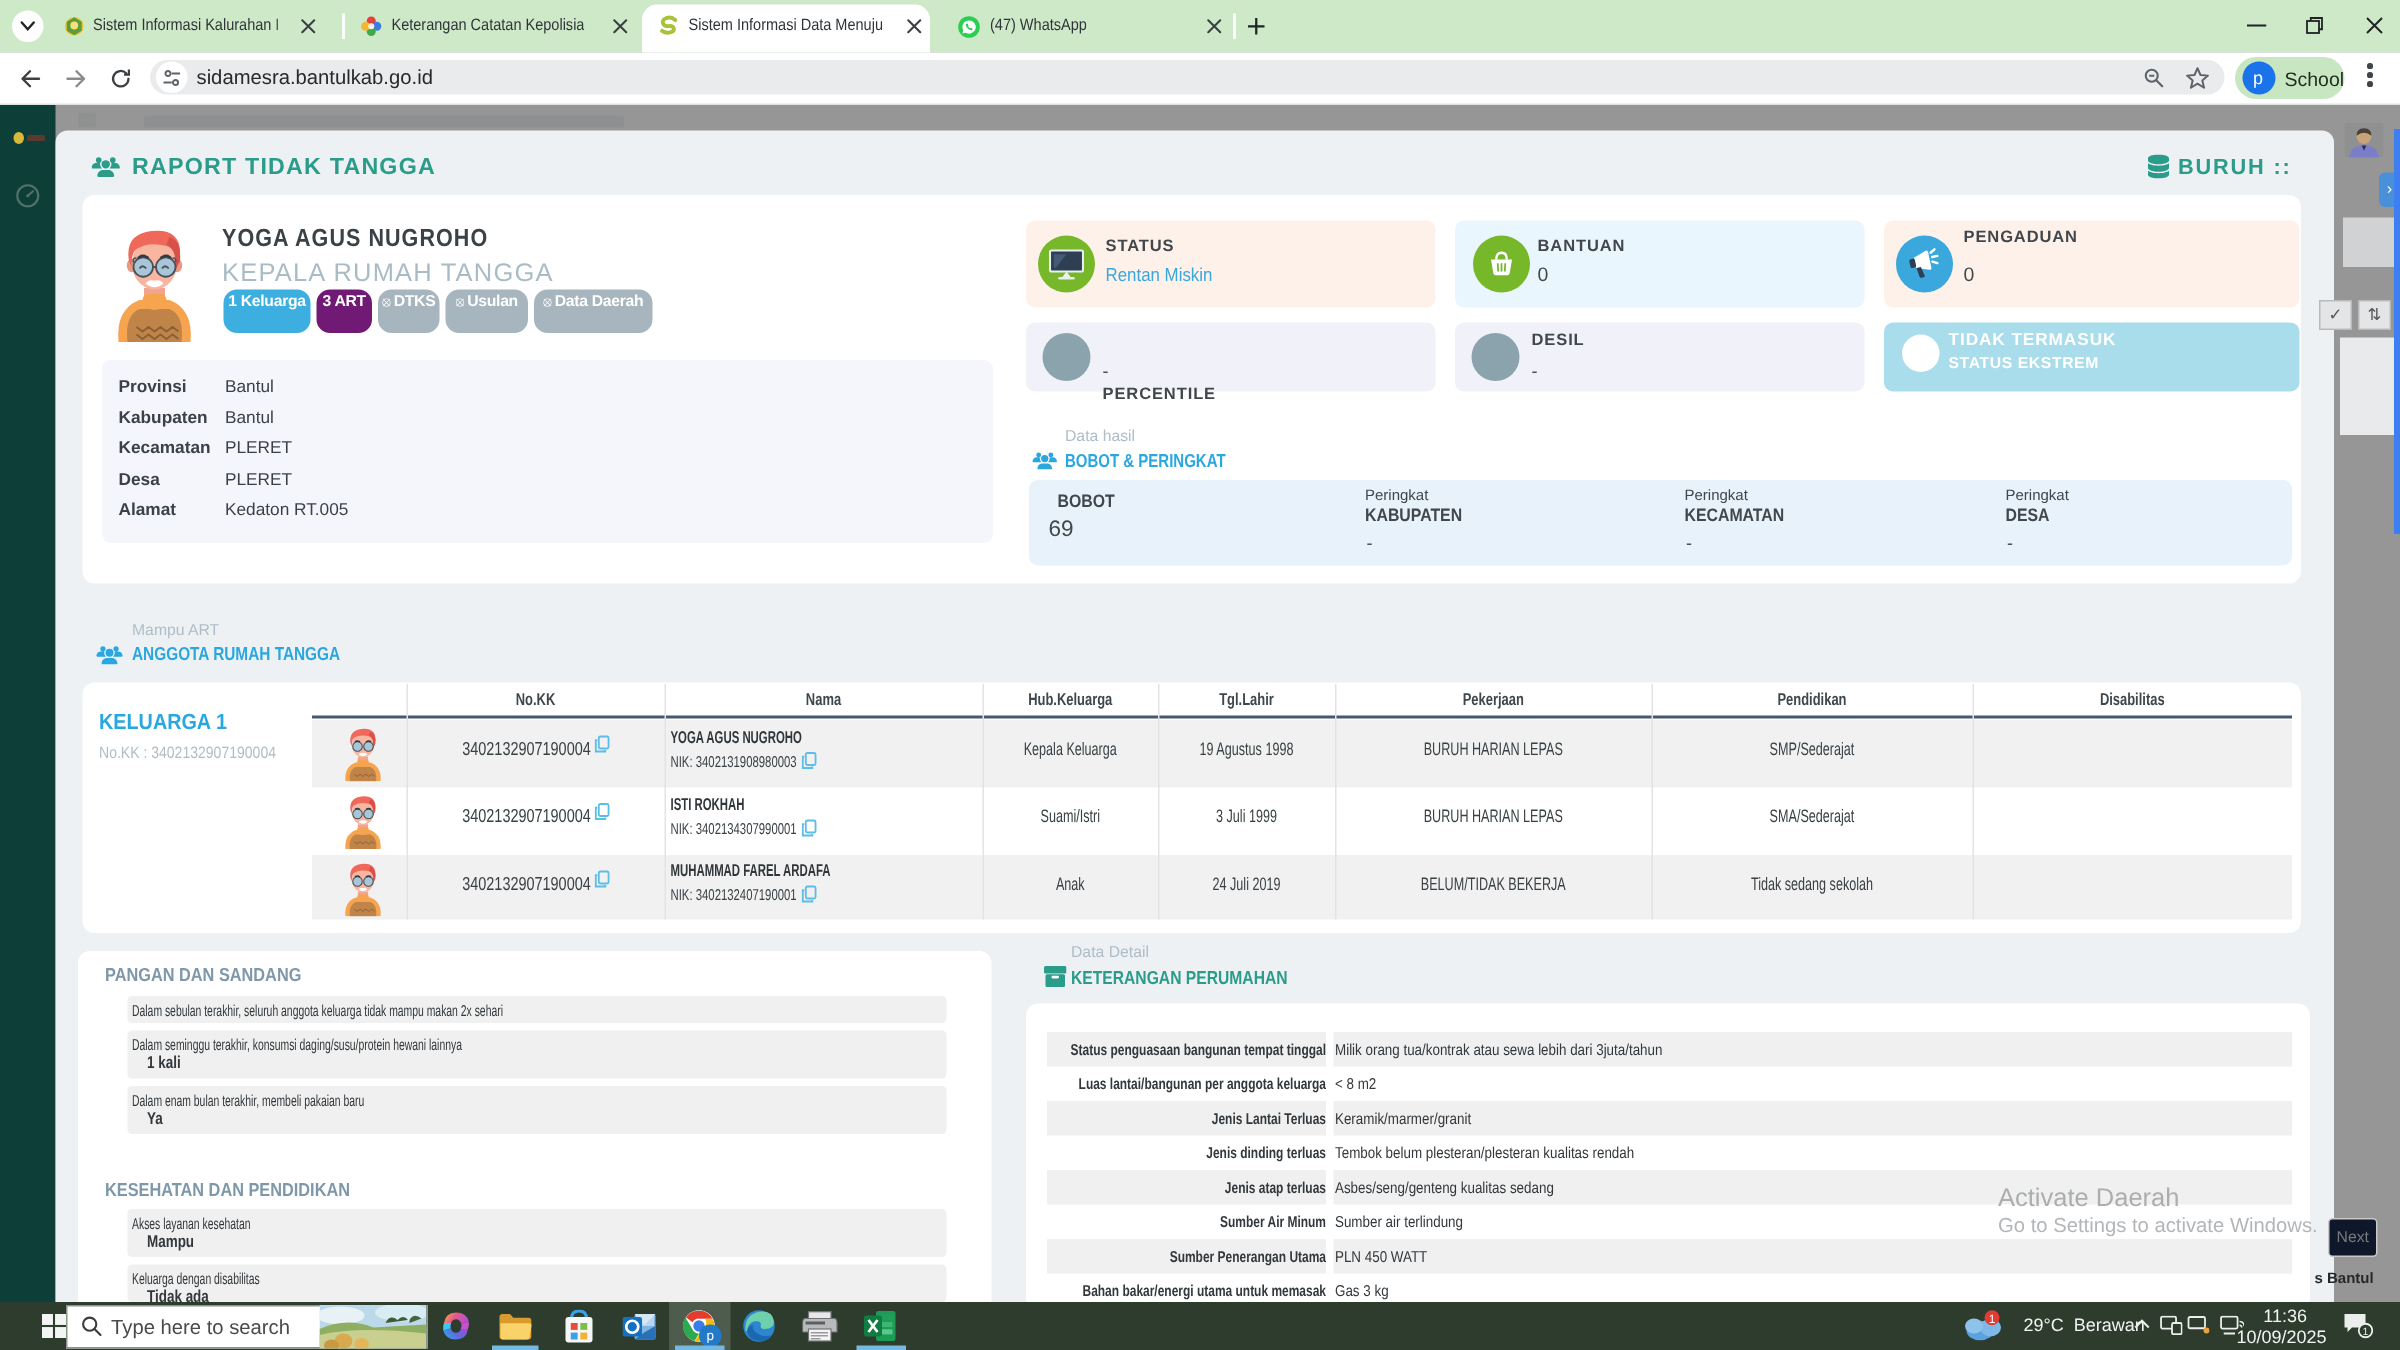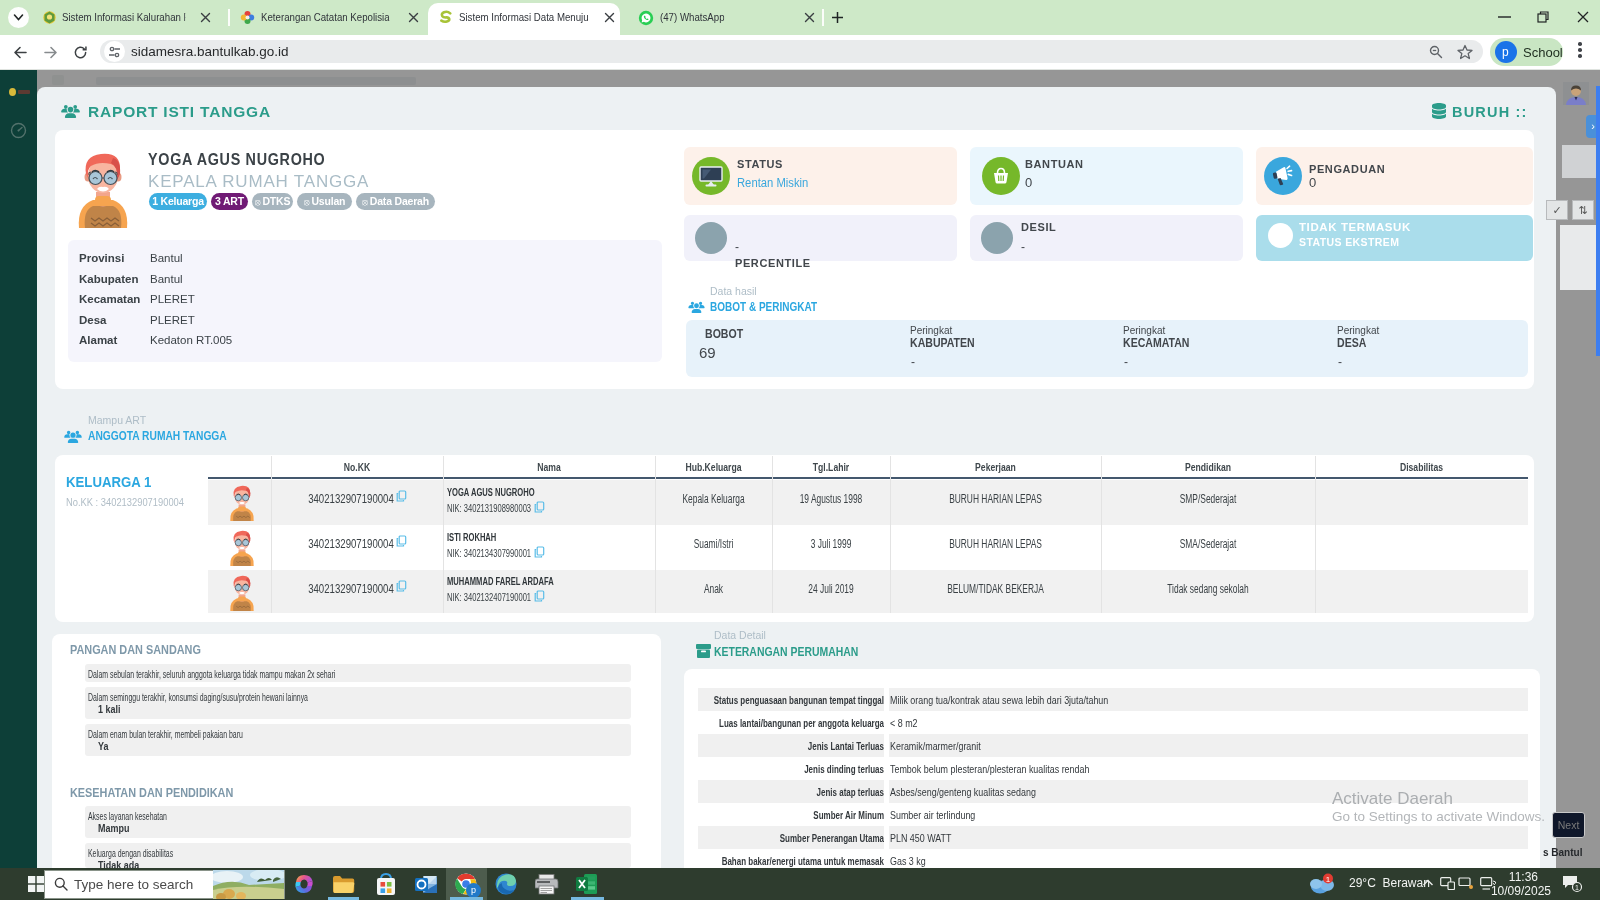--- a/index.html
+++ b/index.html
@@ -39,21 +39,21 @@
 
 .sech { font-size:12.5px; font-weight:bold; color:#7e98a9; transform:scaleX(0.87); transform-origin:0 50%; }
 .qbox { background:#f0f0f0; border-radius:3px; }
 .qtxt { font-size:10.5px; color:#33383c; transform:scaleX(0.66); transform-origin:0 50%; white-space:nowrap; }
 .qans { font-size:11.5px; font-weight:bold; color:#33383c; transform:scaleX(0.78); transform-origin:0 50%; }
 .rrow { width:830px; height:23px; }
 .rlab { left:560px; width:324px; font-size:10.5px; font-weight:bold; color:#33383c; text-align:right; white-space:nowrap; transform:scaleX(0.76); transform-origin:100% 50%; }
 .rval { left:890px; font-size:10.5px; color:#33383c; white-space:nowrap; transform:scaleX(0.85); transform-origin:0 50%; }
 
 
-.bdg { top:193px; height:17px; border-radius:9px; color:#fff; font-size:10.5px; font-weight:bold; line-height:17px; text-align:center; letter-spacing:-0.2px; }
+.bdg { top:193px; height:29px; border-radius:9px; color:#fff; font-size:10.5px; font-weight:bold; line-height:17px; text-align:center; letter-spacing:-0.2px; }
 .bx { font-size:9px; margin-right:2px; font-weight:normal; }
 </style>
 </head>
 <body>
 
 <svg width="0" height="0" style="position:absolute;">
 <defs>
 <g id="minifig">
 <svg width="36" height="37" viewBox="0 0 68 76">
 <path d="M10 76 Q8 56 24 50 L44 50 Q60 56 58 76 Z" fill="#f6a44f"></path>
@@ -196,21 +196,21 @@
     <path d="M8.5 8.5 L12 5.5" stroke="#53726c" stroke-width="1.4" stroke-linecap="round"></path>
     <circle cx="8.5" cy="8.5" r="1" fill="#53726c"></circle>
   </svg>
 
 <div class="abs" id="modal"></div>
 
 
 <svg class="abs" style="left:61px;top:103px;" width="19" height="15" viewBox="0 0 640 512">
     <path fill="#2b9c8a" d="M96 128a64 64 0 1 1 128 0A64 64 0 1 1 96 128zM0 298.7C0 239.8 47.8 192 106.7 192l42.7 0c15.9 0 31 3.5 44.6 9.7c-1.3 7.2-1.9 14.7-1.9 22.3c0 38.2 16.8 72.5 43.3 96c-.2 0-.4 0-.7 0L21.3 320C9.6 320 0 310.4 0 298.7zM405.3 320c-.2 0-.4 0-.7 0c26.6-23.5 43.3-57.8 43.3-96c0-7.6-.7-15-1.9-22.3c13.6-6.3 28.7-9.7 44.6-9.7l42.7 0C592.2 192 640 239.8 640 298.7c0 11.8-9.6 21.3-21.3 21.3l-213.3 0zM416 128a64 64 0 1 1 128 0 64 64 0 1 1 -128 0zM128 485.3C128 411.7 187.7 352 261.3 352l117.3 0C452.3 352 512 411.7 512 485.3c0 14.7-11.9 26.7-26.7 26.7l-330.7 0c-14.7 0-26.7-11.9-26.7-26.7zM224 224a96 96 0 1 1 192 0 96 96 0 1 1 -192 0z"></path>
   </svg>
-<div class="abs" style="left:88px;top:103px;font-size:15.5px;font-weight:bold;color:#2b9c8a;letter-spacing:0.8px;">RAPORT ISTI TANGGA</div>
+<div class="abs" style="left:88px;top:103px;font-size:15.5px;font-weight:bold;color:#2b9c8a;letter-spacing:0.8px;">RAPORT TIDAK TANGGA</div>
 <svg class="abs" style="left:1432px;top:103px;" width="14" height="16" viewBox="0 0 448 512">
     <path fill="#2b9c8a" d="M448 80l0 48c0 44.2-100.3 80-224 80S0 172.2 0 128L0 80C0 35.8 100.3 0 224 0S448 35.8 448 80zM393.2 214.7c20.8-7.4 39.9-16.9 54.8-28.6L448 288c0 44.2-100.3 80-224 80S0 332.2 0 288L0 186.1c14.9 11.8 34 21.2 54.8 28.6C99.7 230.7 159.5 240 224 240s124.3-9.3 169.2-25.3zM0 346.1c14.9 11.8 34 21.2 54.8 28.6C99.7 390.7 159.5 400 224 400s124.3-9.3 169.2-25.3c20.8-7.4 39.9-16.9 54.8-28.6l0 85.9c0 44.2-100.3 80-224 80S0 476.2 0 432l0-85.9z"></path>
   </svg>
 <div class="abs" style="left:1452px;top:104px;font-size:14.5px;font-weight:bold;color:#2b9c8a;letter-spacing:1.2px;">BURUH ::</div>
 
 
 <div class="card" style="left:55px;top:130px;width:1479px;height:259px;"></div>
 
 
 <svg class="abs" style="left:69px;top:148px;" width="68" height="80" viewBox="0 0 68 80">
@@ -274,21 +274,21 @@
       <rect x="2.5" y="6" width="3.8" height="6" rx="1.2" fill="#2e3f54"></rect>
       <path d="M6.2 12.5 L9.2 12.5 L10.5 18.5 Q10.7 19.5 9.7 19.5 L8 19.5 Q7.2 19.5 7 18.5 Z" fill="#2e3f54"></path>
       <path d="M18 7.5 L21.5 7.5 M17.5 4.5 L20.5 2.8 M17.5 10.5 L20.5 12.2" stroke="#fff" stroke-width="1.6" stroke-linecap="round"></path>
     </g>
   </svg>
 
 <div class="abs" style="left:737px;top:158px;font-size:11px;font-weight:bold;color:#42474c;letter-spacing:0.6px;">STATUS</div>
 <div class="abs" style="left:737px;top:176px;font-size:12.5px;color:#3aa7dd;transform:scaleX(0.9);transform-origin:0 50%;">Rentan Miskin</div>
 <div class="abs" style="left:1025px;top:158px;font-size:11px;font-weight:bold;color:#42474c;letter-spacing:0.6px;">BANTUAN</div>
 <div class="abs" style="left:1025px;top:175px;font-size:13px;color:#42474c;">0</div>
-<div class="abs" style="left:1309px;top:163px;font-size:11px;font-weight:bold;color:#42474c;letter-spacing:0.6px;">PENGADUAN</div>
+<div class="abs" style="left:1309px;top:152px;font-size:11px;font-weight:bold;color:#42474c;letter-spacing:0.6px;">PENGADUAN</div>
 <div class="abs" style="left:1309px;top:175px;font-size:13px;color:#42474c;">0</div>
 
 
 <div class="abs" style="left:684px;top:215px;width:273px;height:46px;background:#f1f1fa;border-radius:6px;"></div>
 <div class="abs" style="left:970px;top:215px;width:273px;height:46px;background:#f1f1fa;border-radius:6px;"></div>
 <div class="abs" style="left:1256px;top:215px;width:277px;height:46px;background:#aaddeb;border-radius:6px;"></div>
 <div class="abs" style="left:695px;top:222px;width:32px;height:32px;border-radius:50%;background:#8ba3ad;"></div>
 <div class="abs" style="left:981px;top:222px;width:32px;height:32px;border-radius:50%;background:#8ba3ad;"></div>
 <div class="abs" style="left:1268px;top:223px;width:25px;height:25px;border-radius:50%;background:#ffffff;"></div>
 <div class="abs" style="left:735px;top:221px;font-size:11px;font-weight:bold;color:#42474c;letter-spacing:0.6px;margin-top:36px;">PERCENTILE</div>

